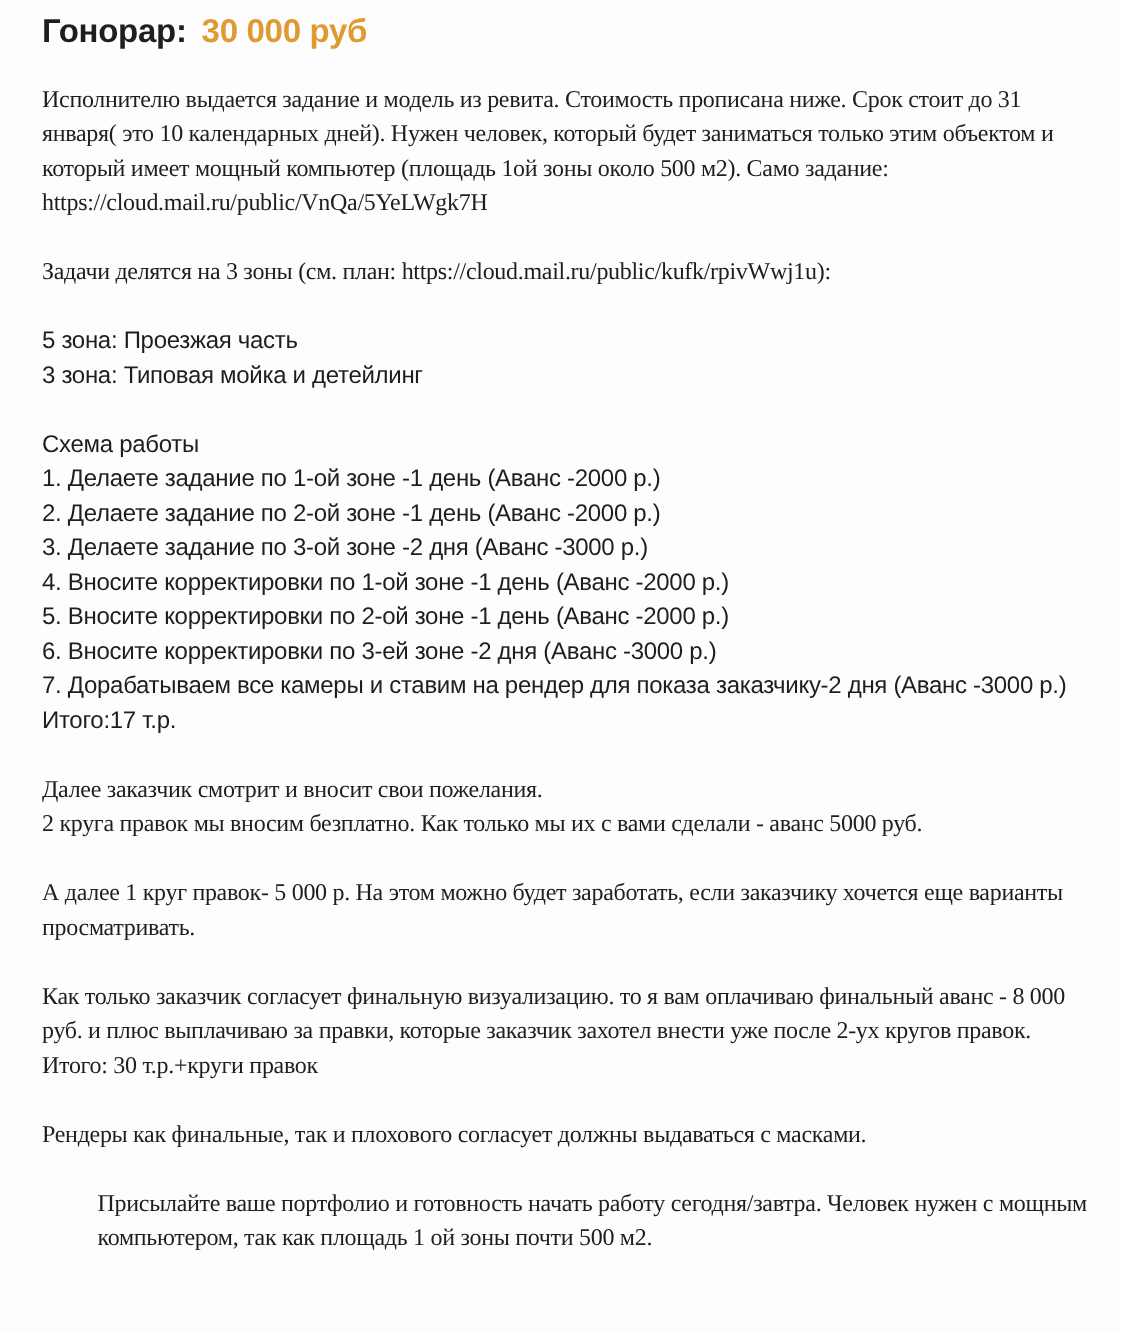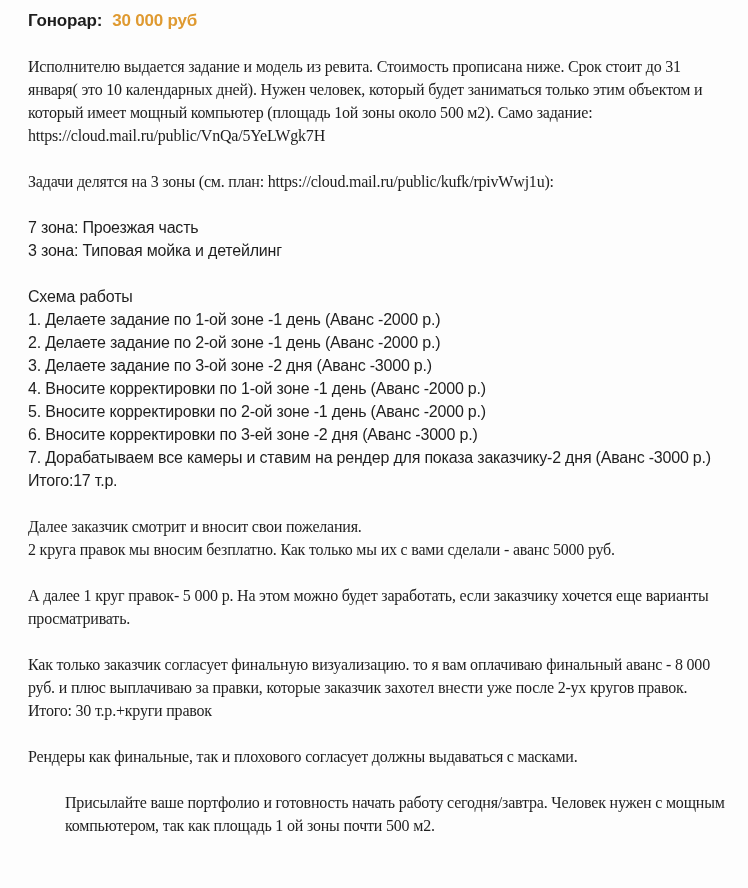--- a/index.html
+++ b/index.html
@@ -12,21 +12,21 @@
     font-size: 16px;
     line-height: 23px;
     color: #1e1e1e;
     letter-spacing: -0.2px;
   }
   .doc {
     padding: 9px 22px 20px 28px;
   }
   .fee-line {
     font-weight: 700;
-    font-size: 17px;
+    font-size: 22px;
     margin: 0 0 23px 0;
   }
   .fee-amount {
     margin-left: 10px;
     font-weight: 700;
   }
   .para {
     margin: 0 0 23px 0;
     font-family: Liberation Serif, serif;
   }
@@ -42,21 +42,21 @@
 
   <div class="fee-line">
     <span>Гонорар:</span><span class="fee-amount" style="color: rgb(223, 154, 49);">30 000 руб</span>
   </div>
 
   <p class="para">Исполнителю выдается задание и модель из ревита. Стоимость прописана ниже. Срок стоит до 31 января( это 10 календарных дней). Нужен человек, который будет заниматься только этим объектом и который имеет мощный компьютер (площадь 1ой зоны около 500 м2). Само задание: https://cloud.mail.ru/public/VnQa/5YeLWgk7H</p>
 
   <p class="para">Задачи делятся на 3 зоны (см. план: https://cloud.mail.ru/public/kufk/rpivWwj1u):</p>
 
   <div class="group">
-    <div>7 зона: Проезжая часть</div>
+    <div>5 зона: Проезжая часть</div>
     <div>3 зона: Типовая мойка и детейлинг</div>
   </div>
 
   <div class="group">
     <div>Схема работы</div>
     <div>1. Делаете задание по 1-ой зоне -1 день (Аванс -2000 р.)</div>
     <div>2. Делаете задание по 2-ой зоне -1 день (Аванс -2000 р.)</div>
     <div>3. Делаете задание по 3-ой зоне -2 дня (Аванс -3000 р.)</div>
     <div>4. Вносите корректировки по 1-ой зоне -1 день (Аванс -2000 р.)</div>
     <div>5. Вносите корректировки по 2-ой зоне -1 день (Аванс -2000 р.)</div>

